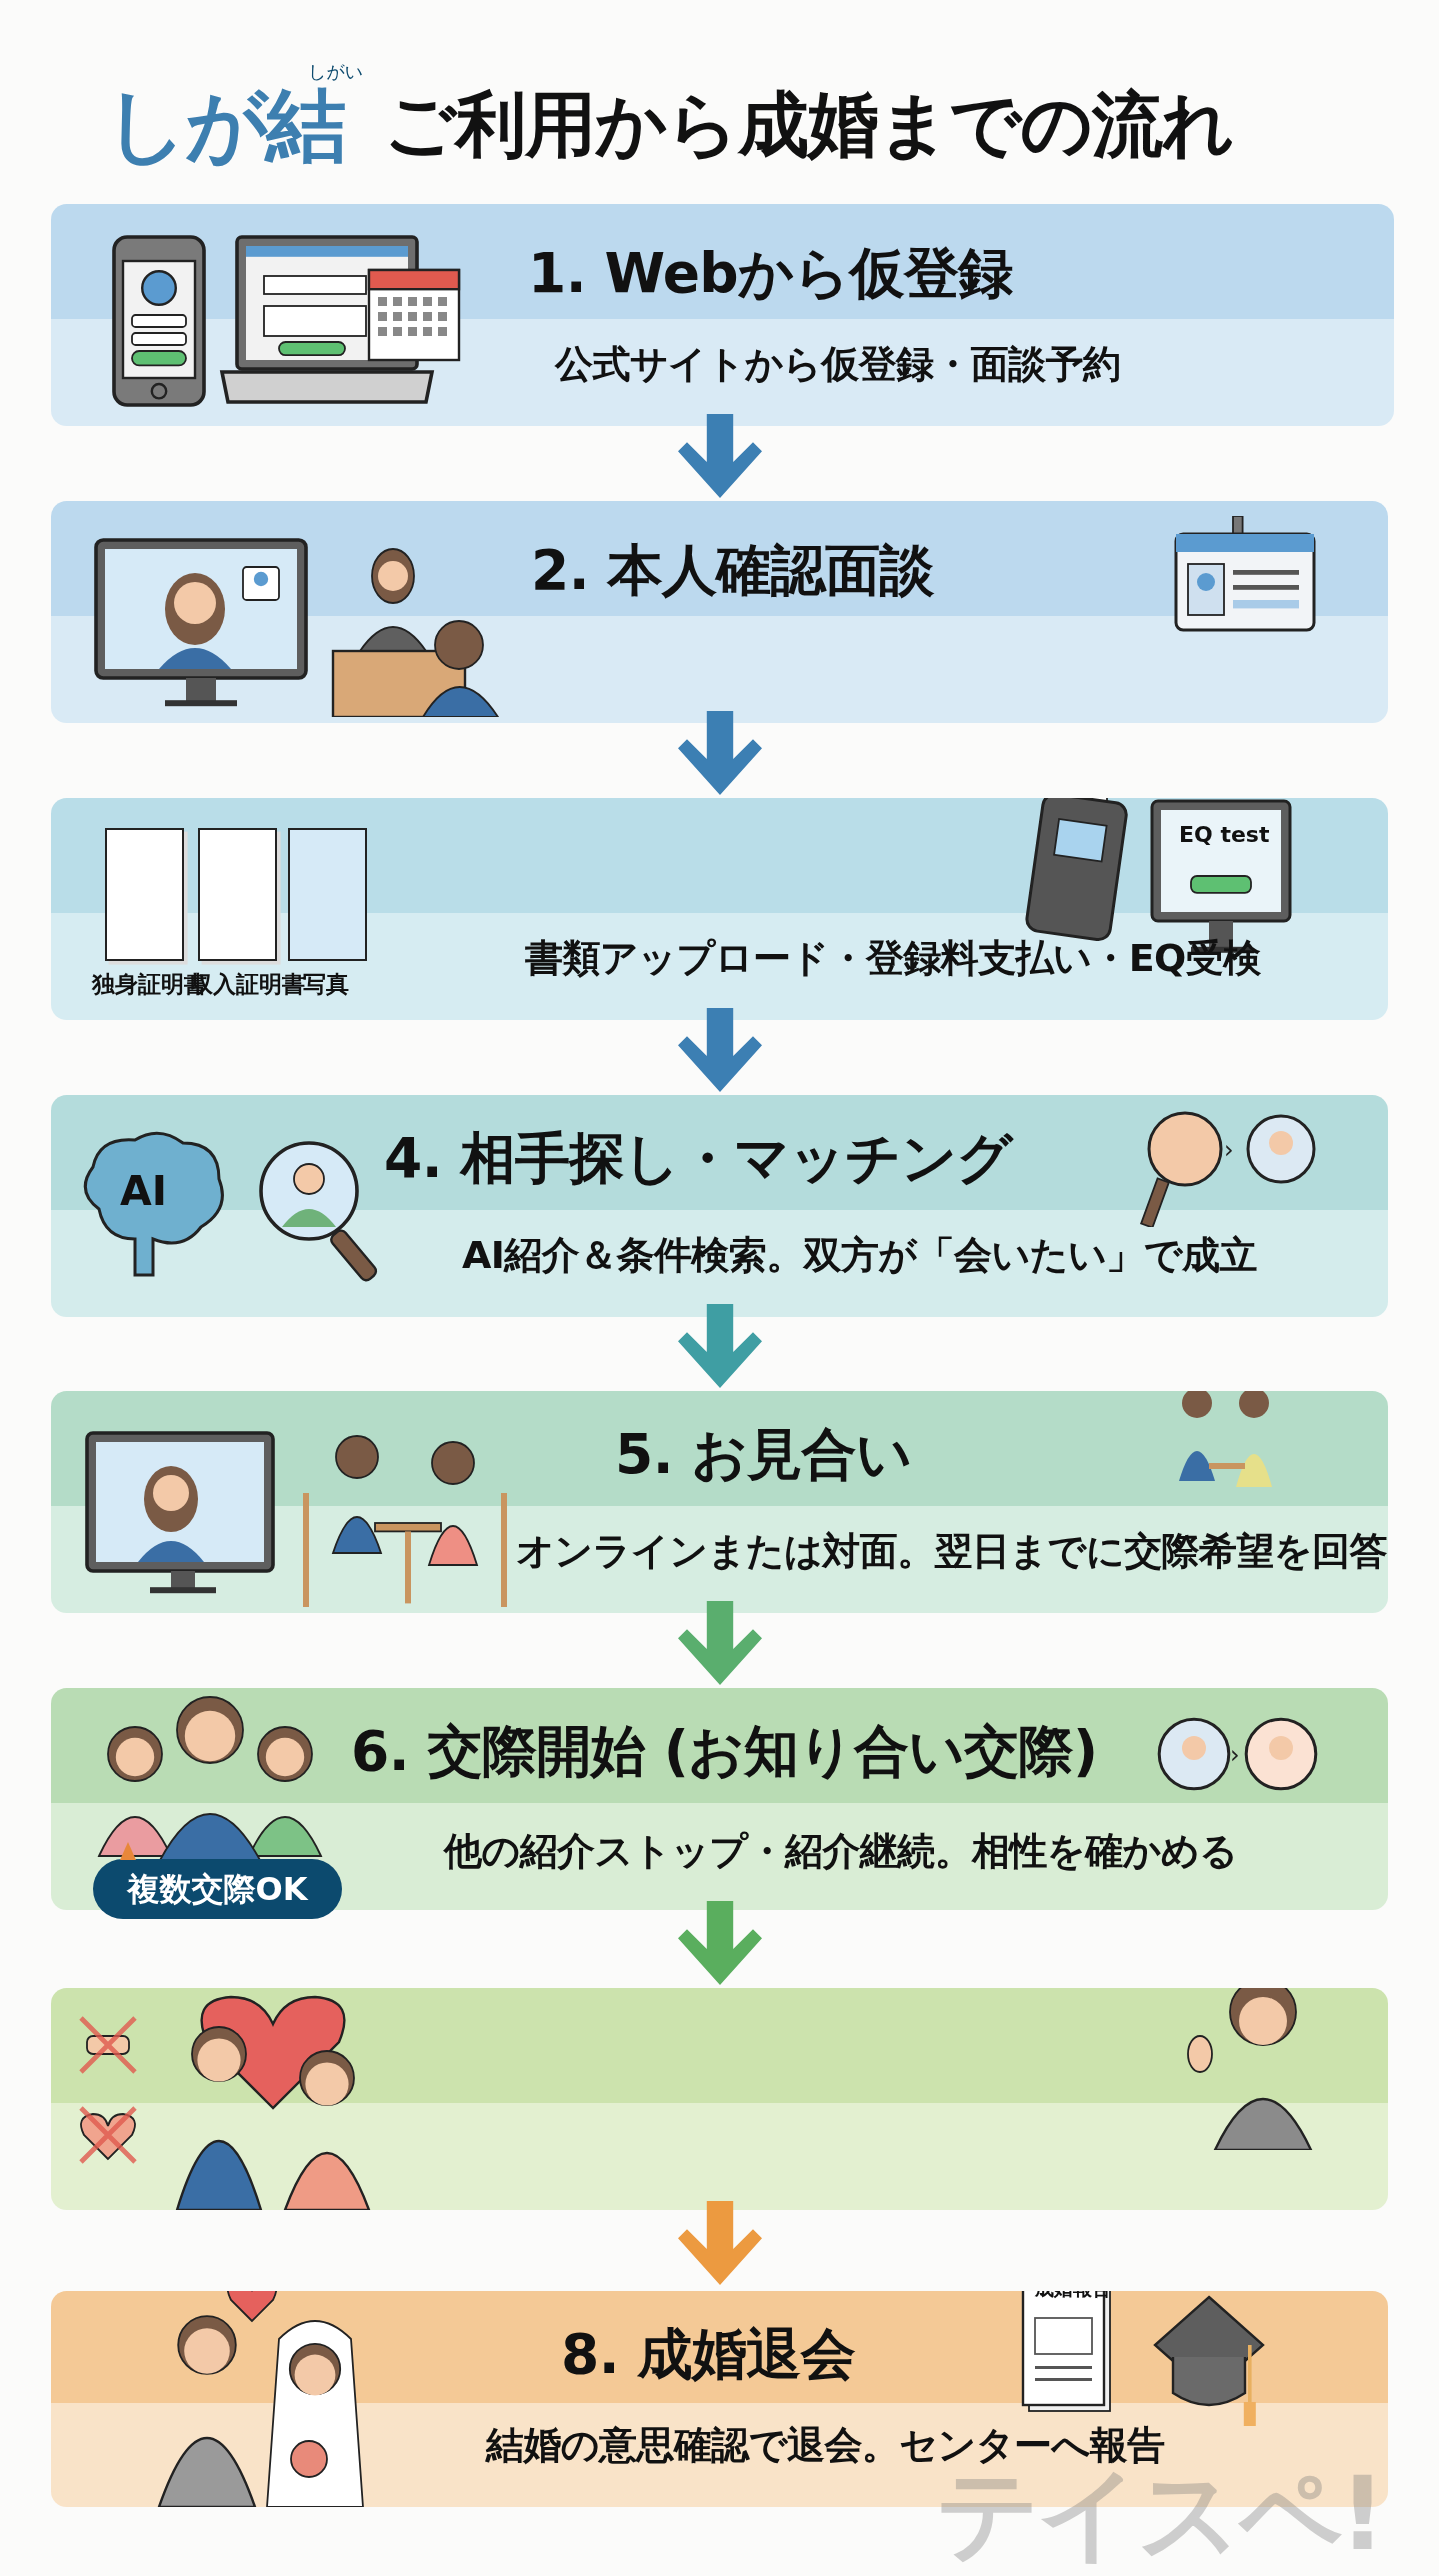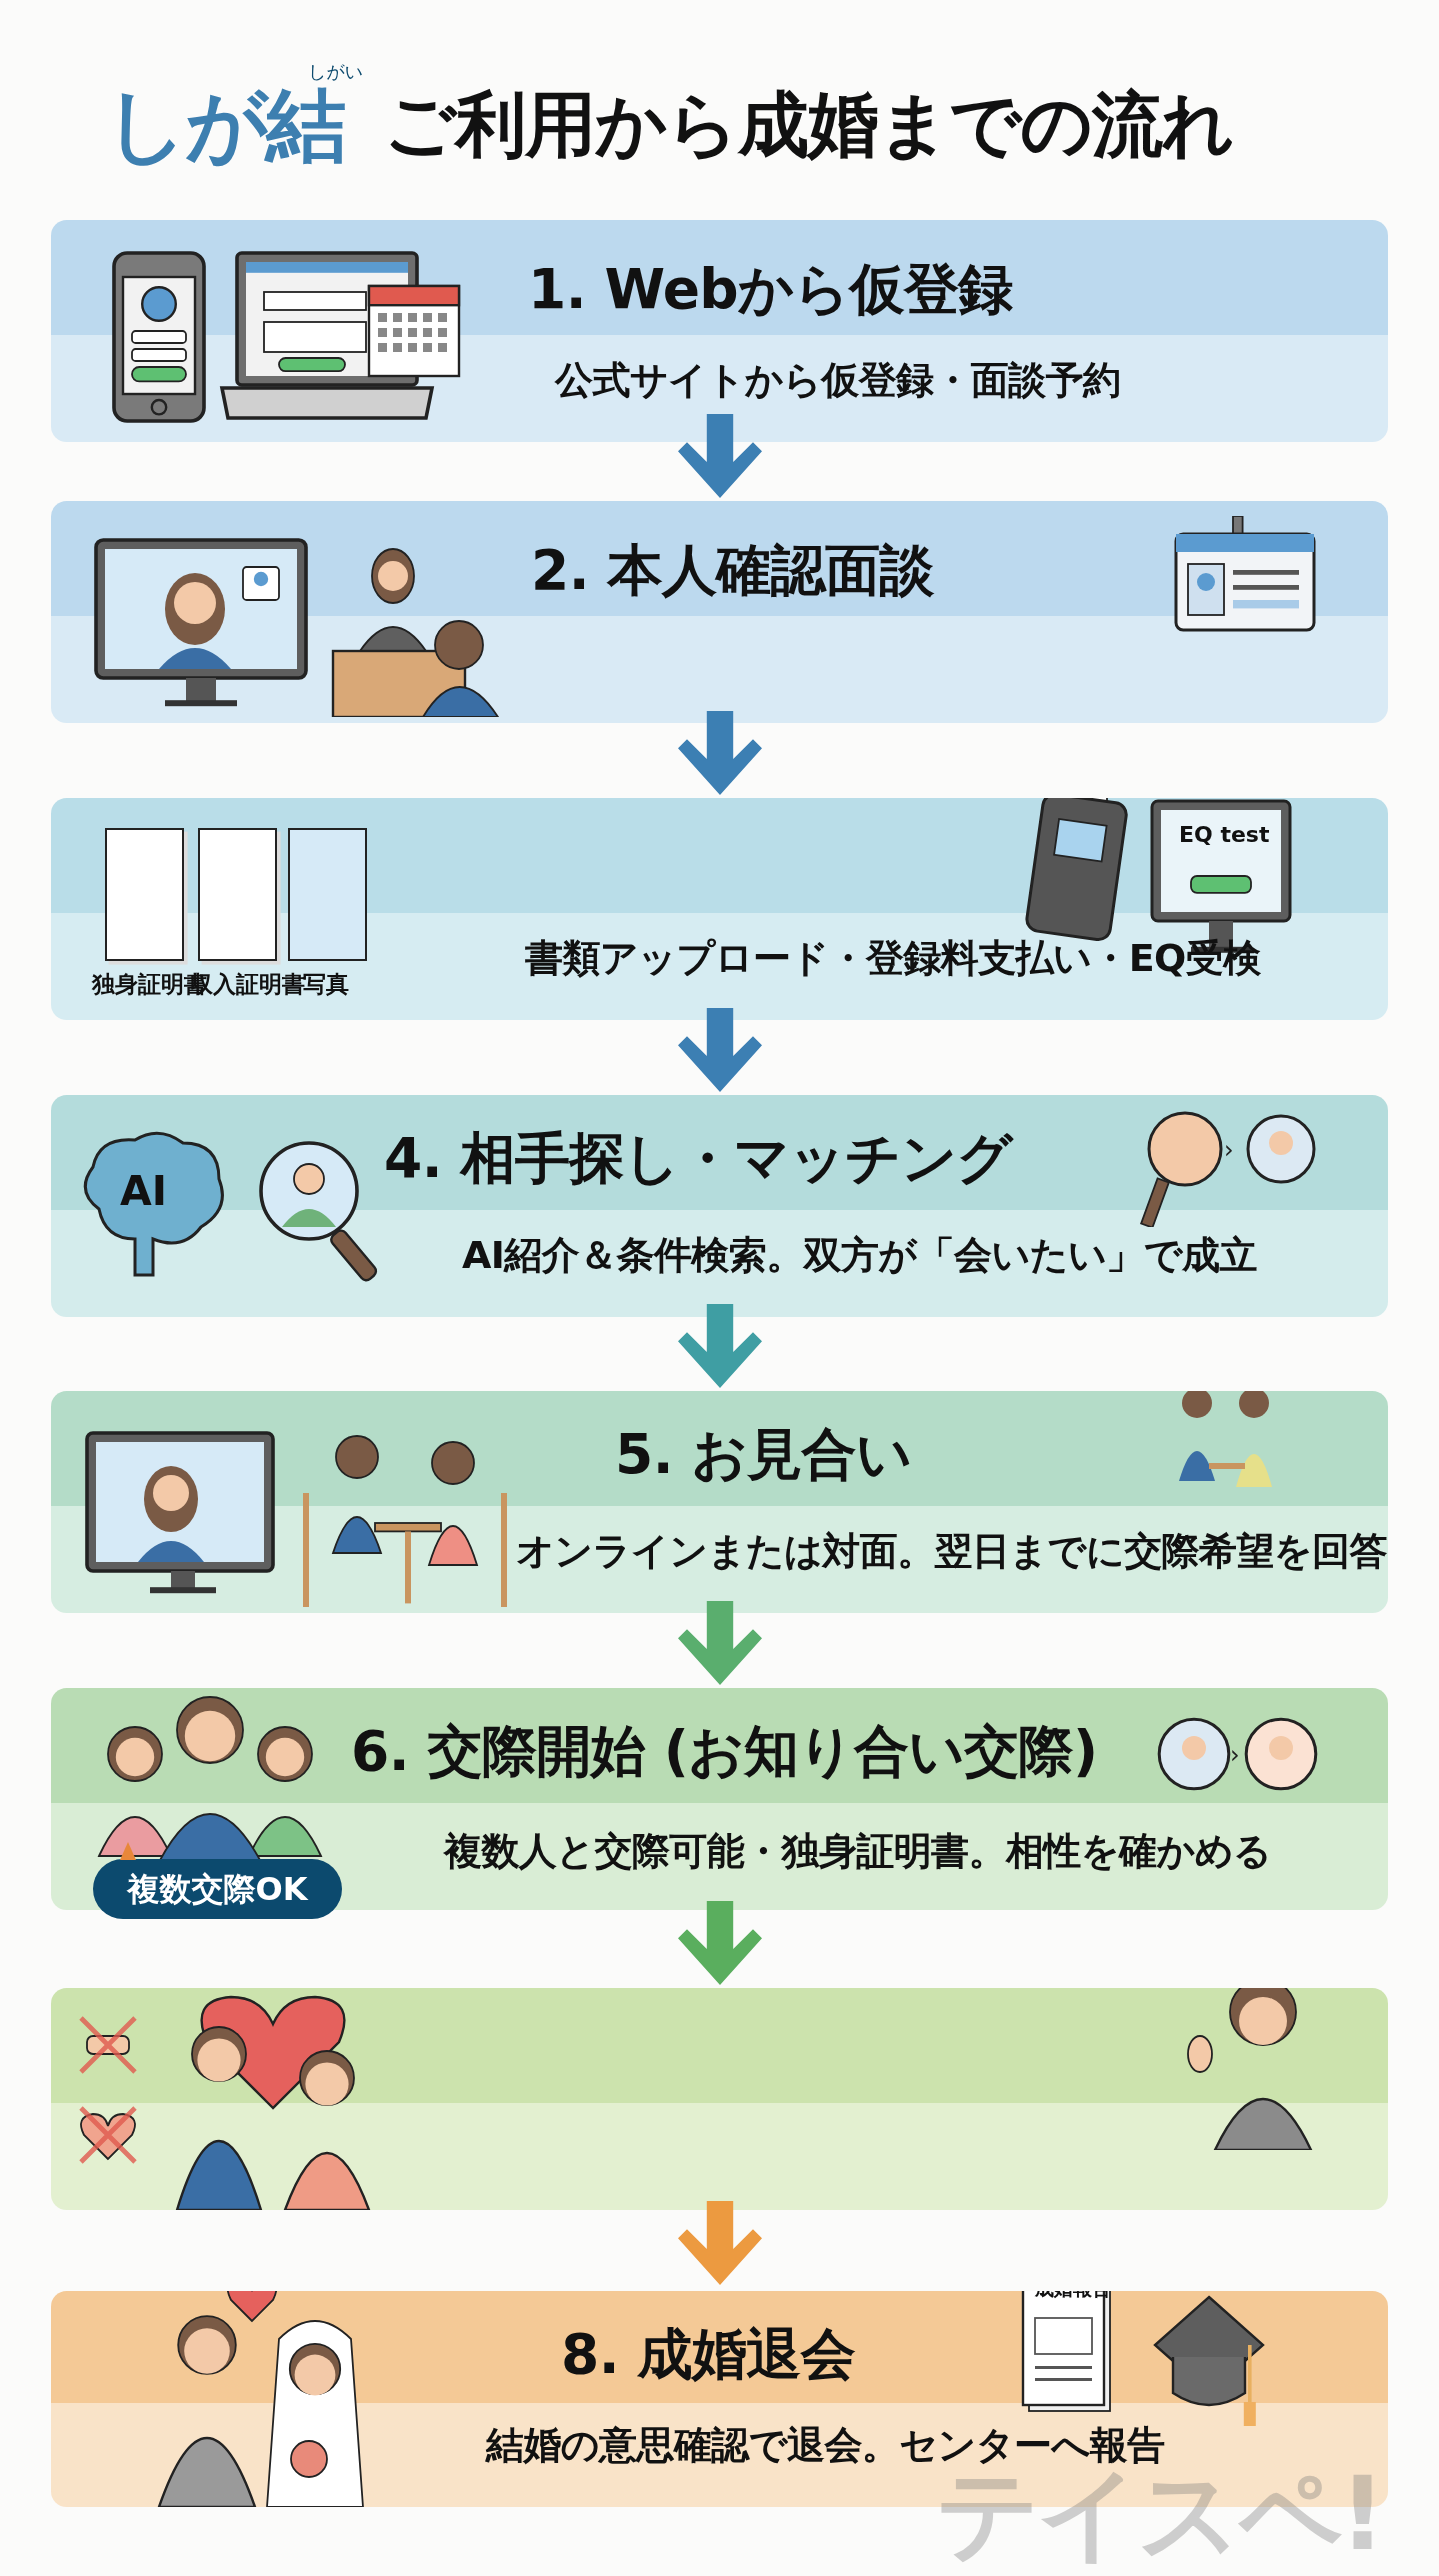--- a/index.html
+++ b/index.html
@@ -28,21 +28,21 @@
 </style>
 </head>
 <body>
 
 <div class="title-wrap">
   <span class="ruby">しがい</span>
   <span class="brand">しが結</span>
   <span class="title">ご利用から成婚までの流れ</span>
 </div>
 
-<div class="card" style="top:220px;">
+<div class="card" style="top:204px;padding-left:6px;">
   <div class="top" style="background:#bcd9ee;"></div>
     <div class="bot" style="background:#d9eaf5;"></div>
   <svg class="ill" style="left:60px;top:30px" width="96" height="174" viewBox="0 0 160 290">
     <rect x="5" y="5" width="150" height="280" rx="22" fill="#7a7a7a" stroke="#222" stroke-width="6"></rect>
     <rect x="20" y="45" width="120" height="195" fill="#f2f2f2" stroke="#222" stroke-width="4"></rect>
     <circle cx="80" cy="90" r="28" fill="#5b9bd0" stroke="#222" stroke-width="4"></circle>
     <rect x="35" y="135" width="90" height="20" rx="6" fill="#fff" stroke="#222" stroke-width="3"></rect>
     <rect x="35" y="165" width="90" height="20" rx="6" fill="#fff" stroke="#222" stroke-width="3"></rect>
     <rect x="35" y="195" width="90" height="24" rx="12" fill="#5ec072" stroke="#222" stroke-width="3"></rect>
     <circle cx="80" cy="262" r="12" fill="none" stroke="#222" stroke-width="4"></circle>
@@ -226,21 +226,21 @@
     <path d="M120 310 Q205 150 290 310 Z" fill="#3a6ea5" stroke="#222" stroke-width="3"></path>
   </svg>
   <svg class="ill" style="left:1104px;top:27px" width="168" height="84" viewBox="0 0 280 140">
     <circle cx="65" cy="65" r="58" fill="#dce9f3" stroke="#222" stroke-width="5"></circle>
       <circle cx="65" cy="55" r="20" fill="#f3c9a8"></circle>
     <text x="125" y="80" font-size="40" fill="#222">›</text>
     <circle cx="210" cy="65" r="58" fill="#fbe2d3" stroke="#222" stroke-width="5"></circle>
       <circle cx="210" cy="55" r="20" fill="#f3c9a8"></circle>
   </svg>
   <h2 style="left:300px;top:27px;"><span>6.</span> <span>交際開始 (お知り合い交際)</span></h2>
-  <p style="left:393px;top:138px;">複数人と交際可能・独身証明書。相性を確かめる</p>
+  <p style="left:393px;top:138px;">他の紹介ストップ・紹介継続。相性を確かめる</p>
 </div>
 <div class="badge">複数交際OK</div>
 <svg class="arrow" style="top:1901px" viewBox="0 0 140 150">
     <path d="M48 0 H92 V80 L125 47 L140 62 L70 140 L0 62 L15 47 L48 80 Z" fill="#5aae5e"></path>
   </svg>
 
 <div class="card" style="top:1988px;">
   <div class="top" style="background:#cce3ad;"></div>
     <div class="bot" style="background:#e3f0d0;"></div>
   <svg class="ill" style="left:24px;top:24px" width="66" height="66" viewBox="0 0 110 110">

